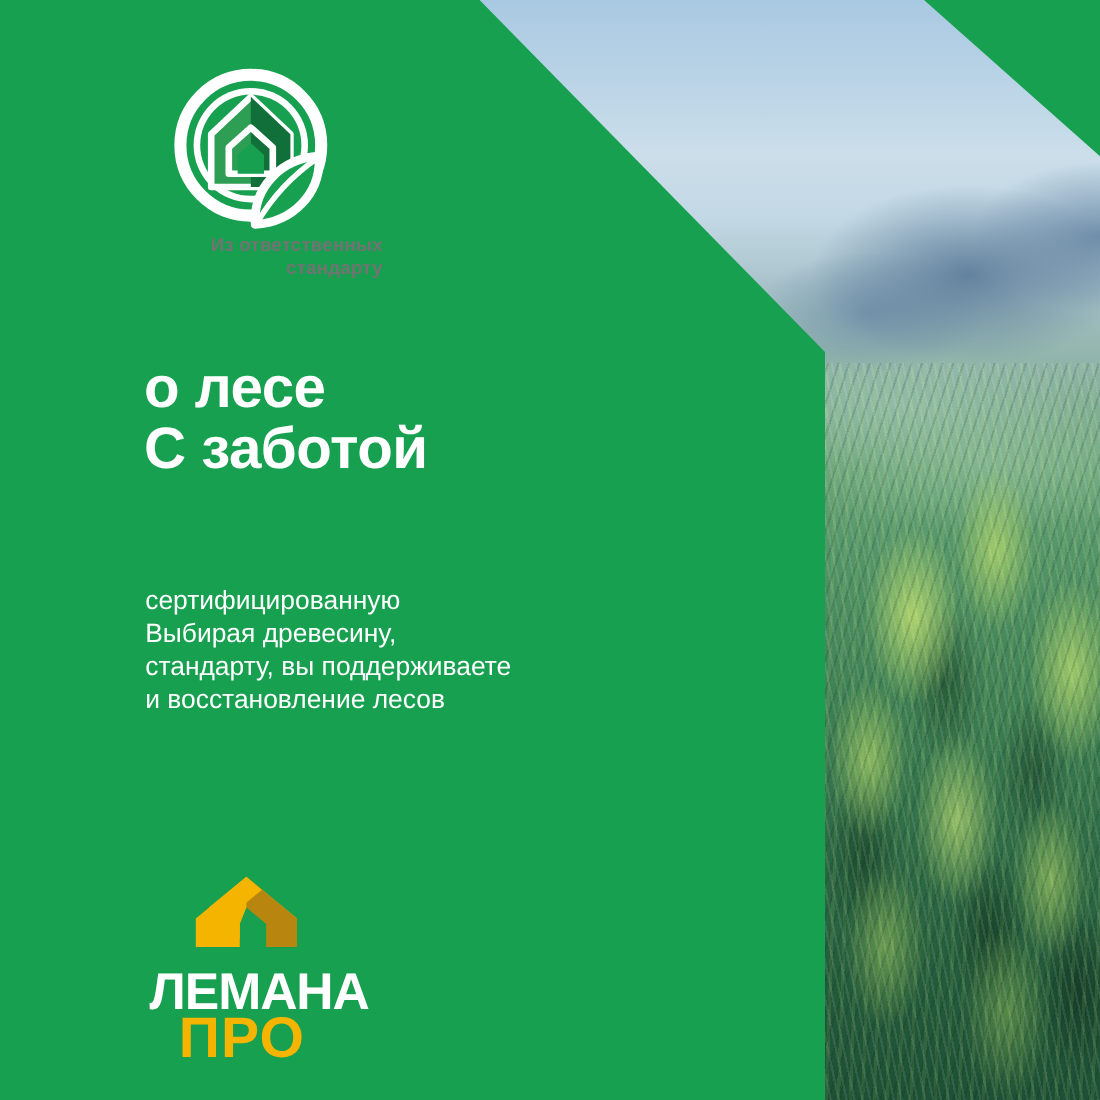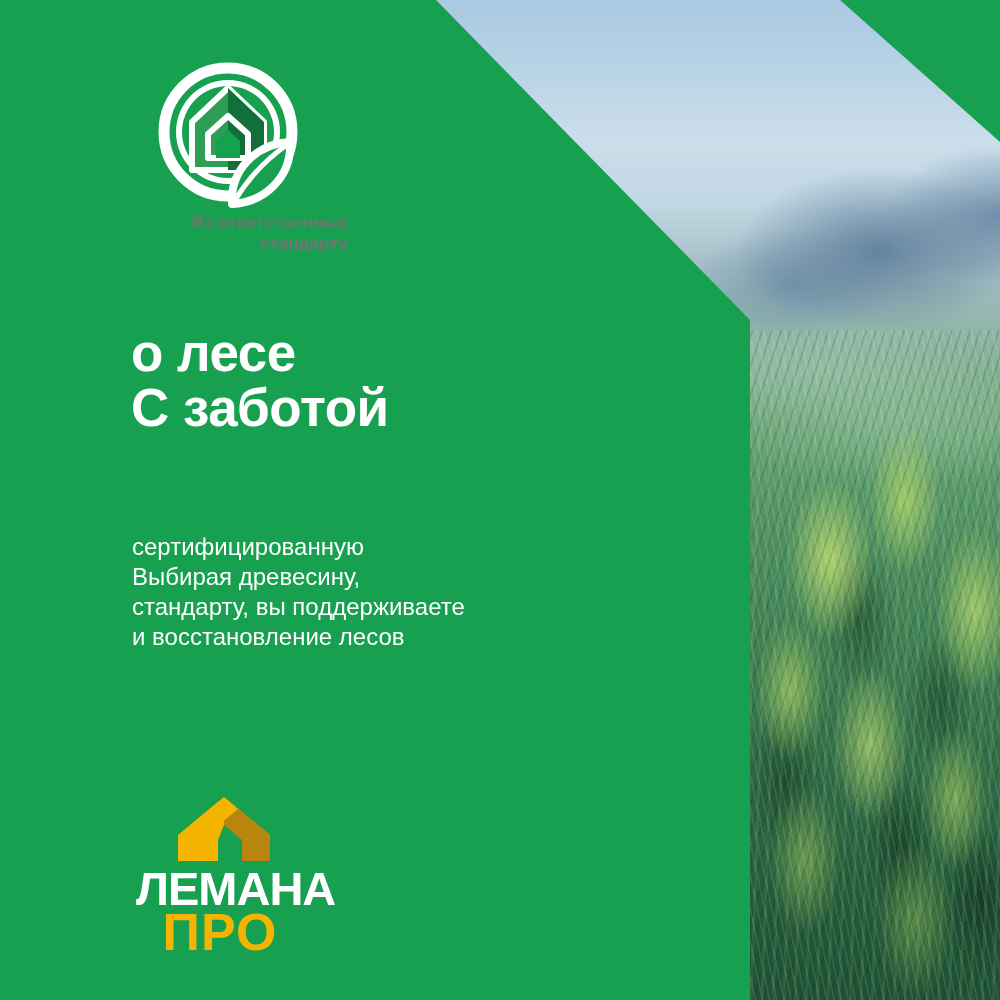--- a/index.html
+++ b/index.html
@@ -90,21 +90,21 @@
     position:absolute;left:132px;top:532px;width:560px;
     color:#ffffff;font-size:24px;line-height:30px;font-weight:normal;
   }
   .body-copy div{white-space:nowrap;}
 
   
   .brand-lockup{position:absolute;left:136px;top:795px;width:200px;}
   .brand-house{width:100px;height:68px;display:block;margin-left:38px;}
   .brand-name{
     color:#ffffff;font-weight:bold;font-size:47px;line-height:48px;
-    letter-spacing:-1px;margin-top:2px;
+    letter-spacing:-1px;margin-top:14px;
   }
   .brand-sub{
     color:#f5b400;font-weight:bold;font-size:52px;line-height:42px;
     letter-spacing:1px;text-align:center;width:168px;margin-top:-2px;
   }
 </style>
 </head>
 <body>
 
 <div class="poster">

